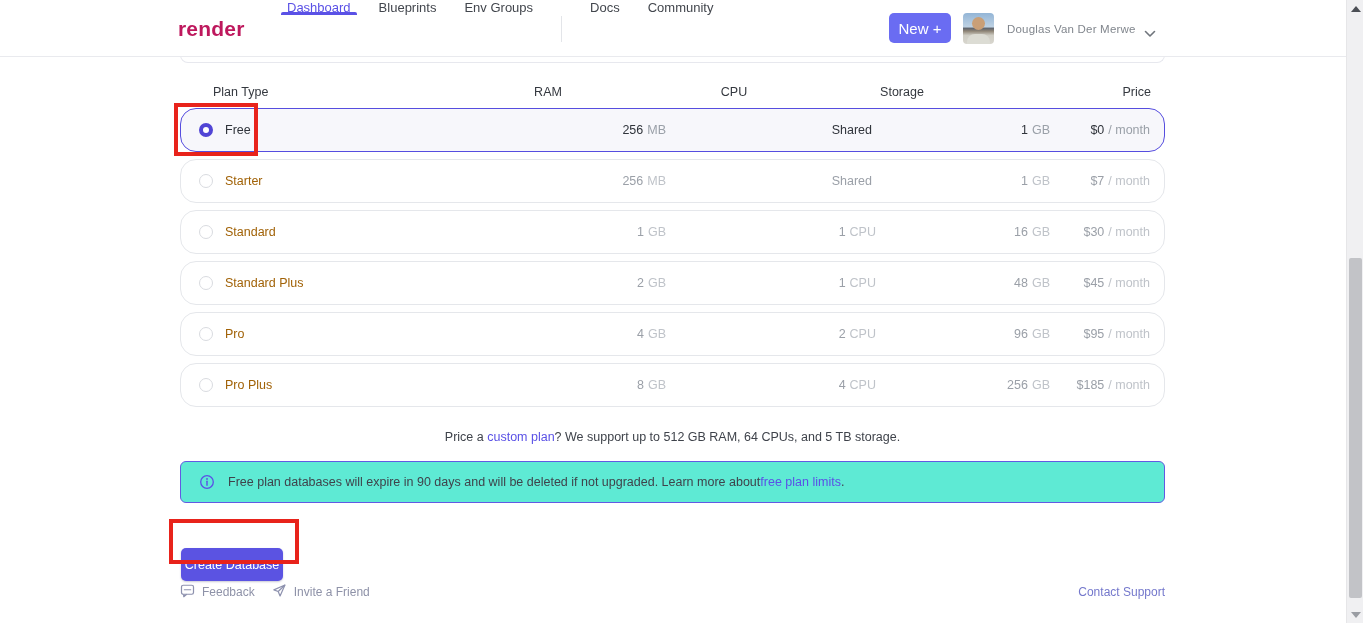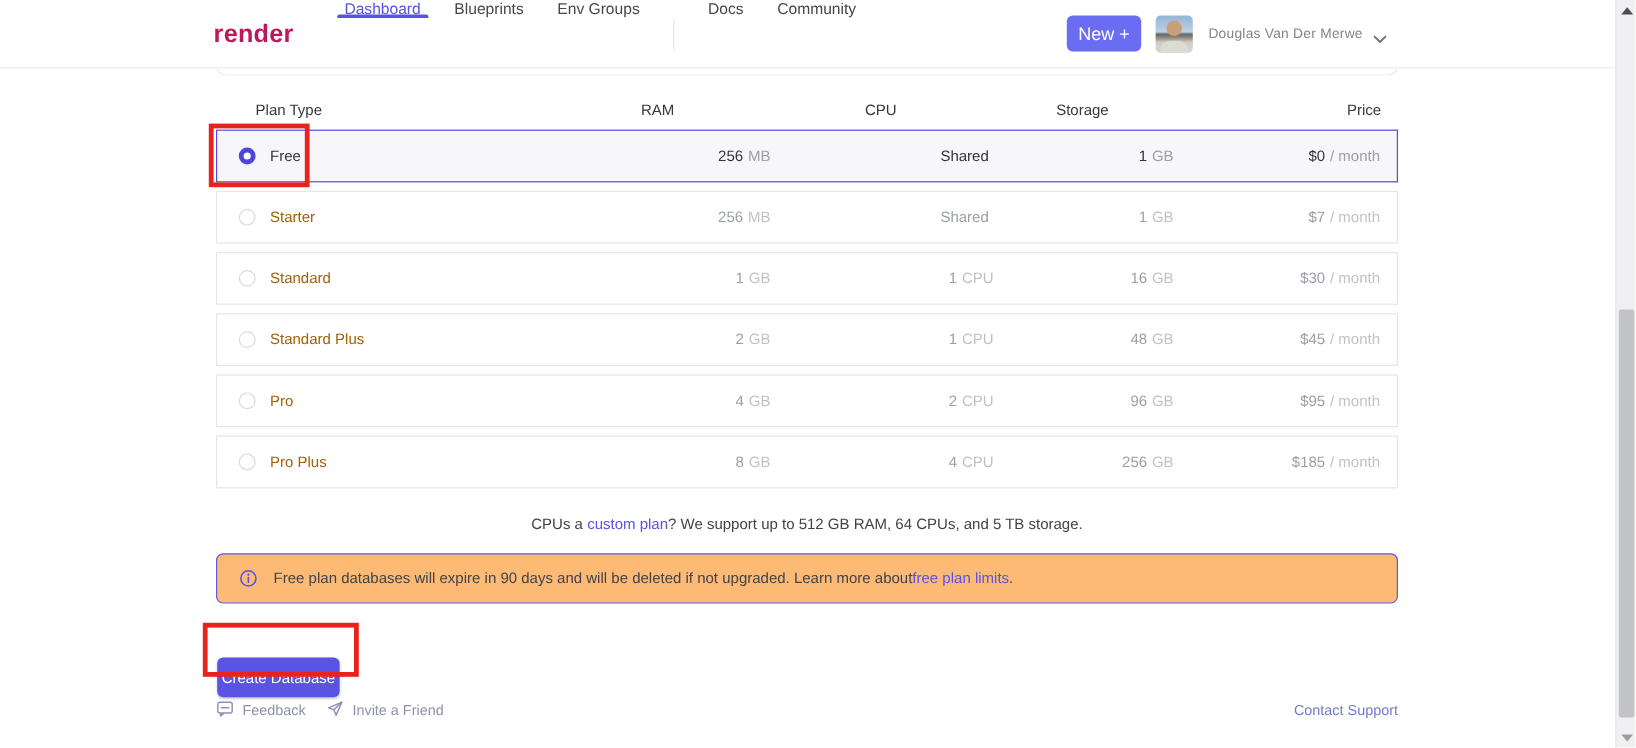--- a/index.html
+++ b/index.html
@@ -76,22 +76,22 @@
   .th-plan { padding-left: 33px; text-align: left; }
   .th-center { text-align: center; }
   .th-price { text-align: right; padding-right: 14px; }
 
   .plan-rows {
     position: absolute; left: 180px; top: 108px; width: 985px;
     display: flex; flex-direction: column; gap: 7px;
   }
   .plan-row {
     height: 44px; background: #ffffff;
-    border: 1px solid #e5e7eb; border-radius: 0;
-    font-size: 12.5px; cursor: pointer;
+    border: 1px solid #e5e7eb; border-radius: 16px;
+    font-size: 12.5px; cursor: pointer; gap: 24px;
   }
   .plan-row.selected { background: #f7f7fb; border-color: #564ddf; }
   .plan-cell { display: flex; align-items: center; padding-left: 18px; }
   .radio {
     width: 14px; height: 14px; border-radius: 50%;
     border: 1.5px solid #d9dbe0; background: #ffffff; flex: 0 0 auto; cursor: pointer;
   }
   .plan-row.selected .radio { border: 4px solid #5145d5; }
   .plan-label { margin-left: 12px; color: #a16207; }
   .plan-row.selected .plan-label { color: #2f333a; }
@@ -105,21 +105,21 @@
   
   .custom-note {
     position: absolute; left: 180px; top: 430px; width: 985px;
     text-align: center; font-size: 12.5px; color: #3f434b;
   }
   .link { color: #5a51e6; text-decoration: none; cursor: pointer; }
 
   
   .info-banner {
     position: absolute; left: 180px; top: 461px; width: 985px; height: 42px;
-    background: #fdba74; border: 1px solid #625ae2; border-radius: 6px;
+    background: #5eead4; border: 1px solid #625ae2; border-radius: 6px;
     display: flex; align-items: center; padding-left: 18px;
     font-size: 12.5px; color: #3f434b;
   }
   .info-icon { flex: 0 0 auto; margin-right: 13px; display: flex; }
 
   
   .create-button {
     position: absolute; left: 181px; top: 524px; width: 102px; height: 33px;
     background: #5b53e2; color: #ffffff; font-size: 12.5px;
     border: none; border-radius: 5px; cursor: pointer;
@@ -309,21 +309,21 @@
     <div class="num-cell">
       <span class="cell-value">256</span><span class="cell-unit">GB</span>
     </div>
     <div class="price-cell">
       <span class="cell-value">$185</span><span class="cell-unit">/ month</span>
     </div>
   </div>
   </div>
 
 <div class="custom-note">
-  <span>CPUs a </span><a class="link">custom plan</a><span>? We support up to 512 GB RAM, 64 CPUs, and 5 TB storage.</span>
+  <span>Price a </span><a class="link">custom plan</a><span>? We support up to 512 GB RAM, 64 CPUs, and 5 TB storage.</span>
 </div>
 
 <div class="info-banner">
   <span class="info-icon">
     <svg width="16" height="16" viewBox="0 0 16 16">
       <circle cx="8" cy="8" r="6.3" fill="none" stroke="#5a51e6" stroke-width="1.3"></circle>
       <line x1="8" y1="7.3" x2="8" y2="11.2" stroke="#5a51e6" stroke-width="1.4" stroke-linecap="round"></line>
       <circle cx="8" cy="4.9" r="0.95" fill="#5a51e6"></circle>
     </svg>
   </span>

